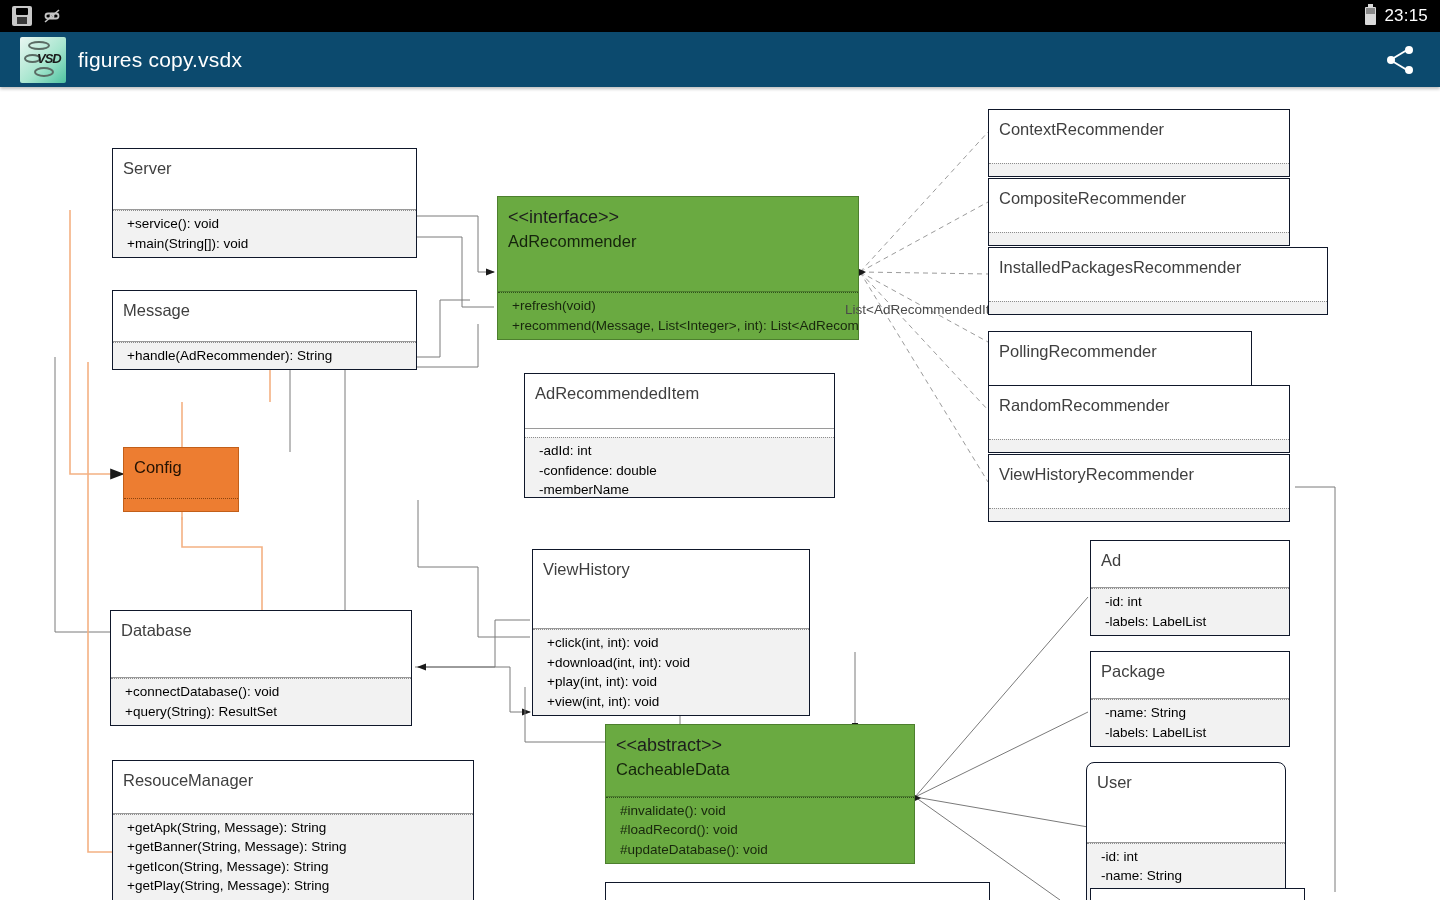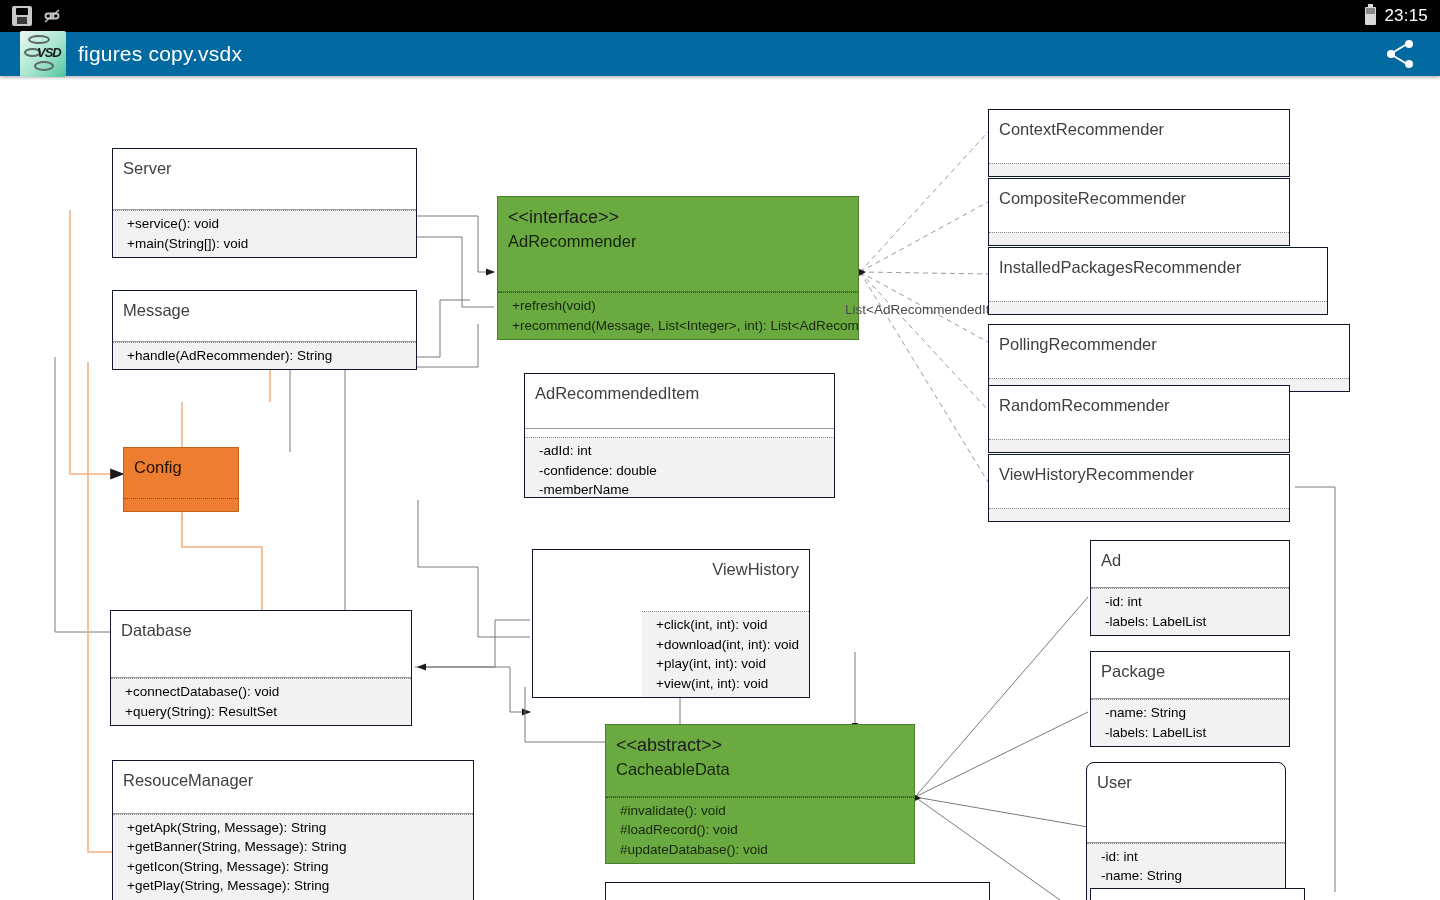--- a/index.html
+++ b/index.html
@@ -38,22 +38,22 @@
   }
   .icon-batt::before {
     content: ""; position: absolute; left: 3px; top: -3px; width: 5px; height: 3px; background: #d9d9d9;
   }
   .icon-batt::after {
     content: ""; position: absolute; left: 1px; top: 1px; width: 9px; height: 6px; background: #8a8a8a;
   }
 
   
   .appbar {
-    position: absolute; left: 0; top: 32px; width: 1440px; height: 44px;
-    background: #0369a1;
+    position: absolute; left: 0; top: 32px; width: 1440px; height: 55px;
+    background: #0c4a6e;
     display: flex; align-items: center; padding: 0 22px 0 20px;
     box-shadow: 0 2px 3px rgba(0,0,0,.25);
   }
   .appbar-left { display: flex; align-items: center; gap: 12px; flex: 1; }
   .app-logo {
     width: 46px; height: 46px; border-radius: 2px;
     background: linear-gradient(135deg, #eaf7f2 0%, #a8e6cf 55%, #4fc3a1 100%);
     position: relative; flex: none;
   }
   .app-logo .v1, .app-logo .v2, .app-logo .v3 {
@@ -305,21 +305,21 @@
       <div class="hdr">AdRecommendedItem</div>
       <div class="hdr-spacer"></div>
       <div class="sep"></div>
       <div class="body">
         <div class="ln">-adId: int</div>
         <div class="ln">-confidence: double</div>
         <div class="ln">-memberName</div>
       </div>
     </div>
 
-    <div class="uml" style="left:532px; top:457px; width:278px; height:149px;align-items:flex-end;">
+    <div class="uml" style="left:532px; top:457px; width:278px; height:167px;">
       <div class="hdr">ViewHistory</div>
       <div class="hdr-spacer"></div>
       <div class="sep"></div>
       <div class="body">
         <div class="ln">+click(int, int): void</div>
         <div class="ln">+download(int, int): void</div>
         <div class="ln">+play(int, int): void</div>
         <div class="ln">+view(int, int): void</div>
       </div>
     </div>
@@ -353,21 +353,21 @@
       <div class="hdr-spacer"></div>
       <div class="body empty"></div>
     </div>
 
     <div class="uml" style="left:988px; top:155px; width:340px; height:68px;">
       <div class="hdr">InstalledPackagesRecommender</div>
       <div class="hdr-spacer"></div>
       <div class="body empty"></div>
     </div>
 
-    <div class="uml" style="left:988px; top:232px; width:362px; height:68px;">
+    <div class="uml" style="left:988px; top:239px; width:264px; height:68px;">
       <div class="hdr">PollingRecommender</div>
       <div class="hdr-spacer"></div>
       <div class="body empty"></div>
     </div>
 
     <div class="uml" style="left:988px; top:293px; width:302px; height:68px;">
       <div class="hdr">RandomRecommender</div>
       <div class="hdr-spacer"></div>
       <div class="body empty"></div>
     </div>

